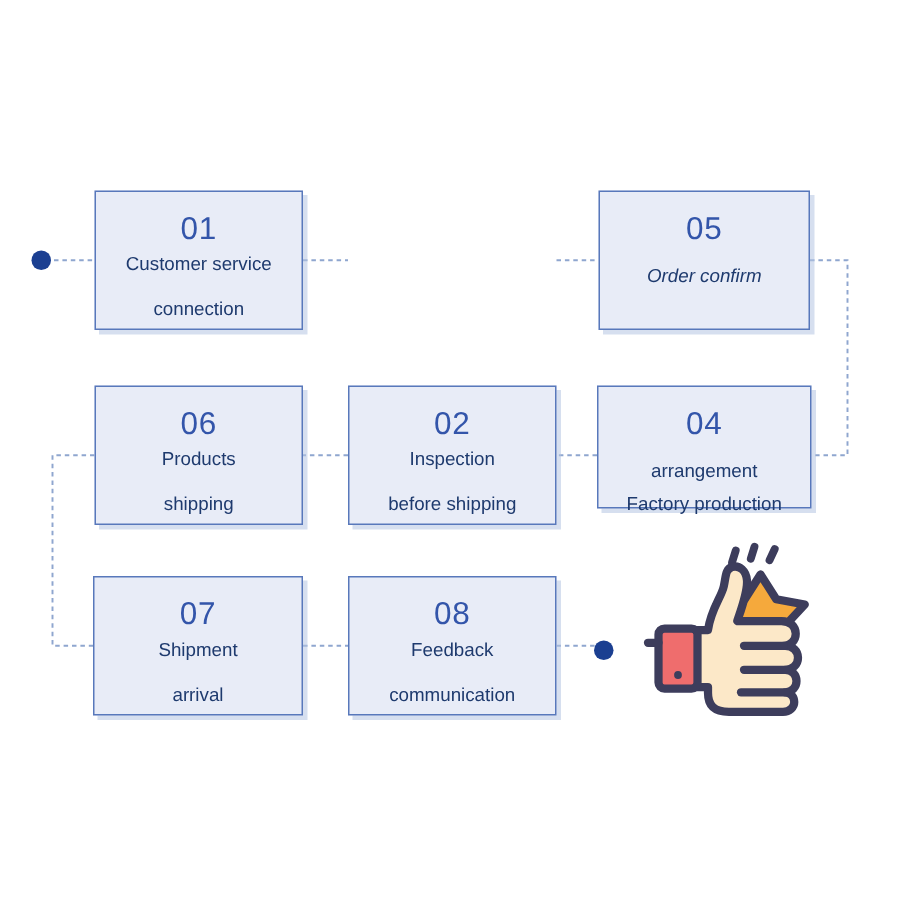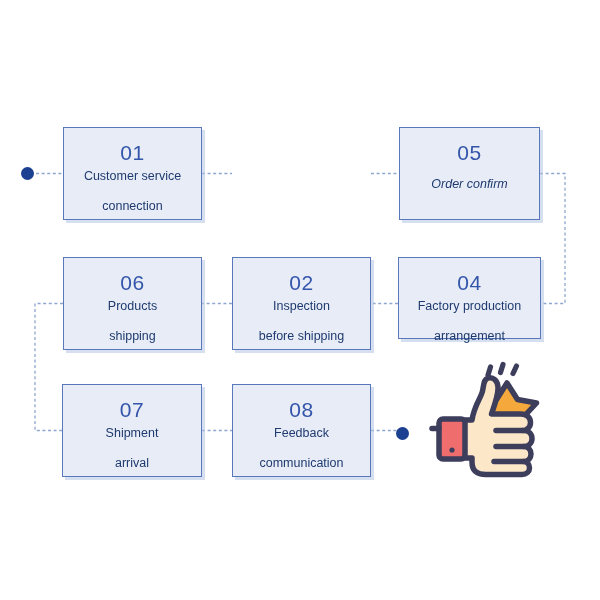--- a/index.html
+++ b/index.html
@@ -134,22 +134,22 @@
   </div>
 
   <div class="step-box" style="left:232px; top:257px; width:139px; height:93px;">
     <div class="step-num">02</div>
     <div class="step-line l1">Inspection</div>
     <div class="step-line l2">before shipping</div>
   </div>
 
   <div class="step-box" style="left:398px; top:257px; width:143px; height:82px;align-items:center;">
     <div class="step-num">04</div>
+    <div class="step-line l2">arrangement</div>
     <div class="step-line l1">Factory production</div>
-    <div class="step-line l2">arrangement</div>
   </div>
 
   <div class="step-box" style="left:62px; top:384px; width:140px; height:93px;">
     <div class="step-num">07</div>
     <div class="step-line l1">Shipment</div>
     <div class="step-line l2">arrival</div>
   </div>
 
   <div class="step-box" style="left:232px; top:384px; width:139px; height:93px;">
     <div class="step-num">08</div>

